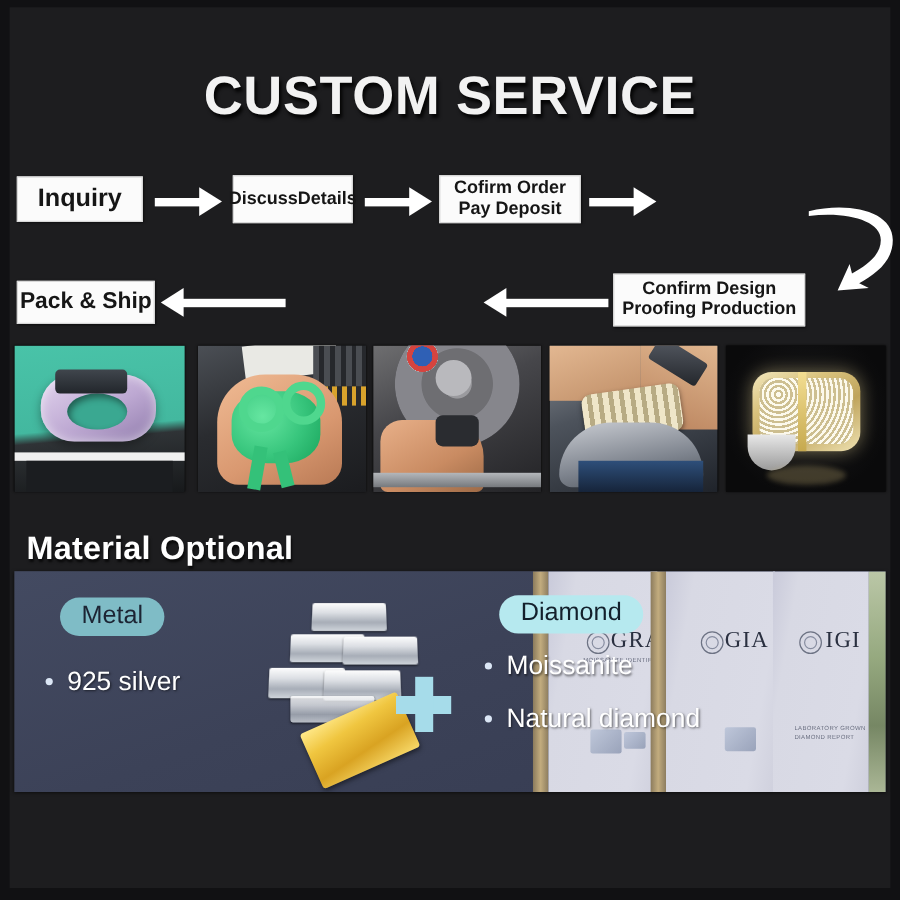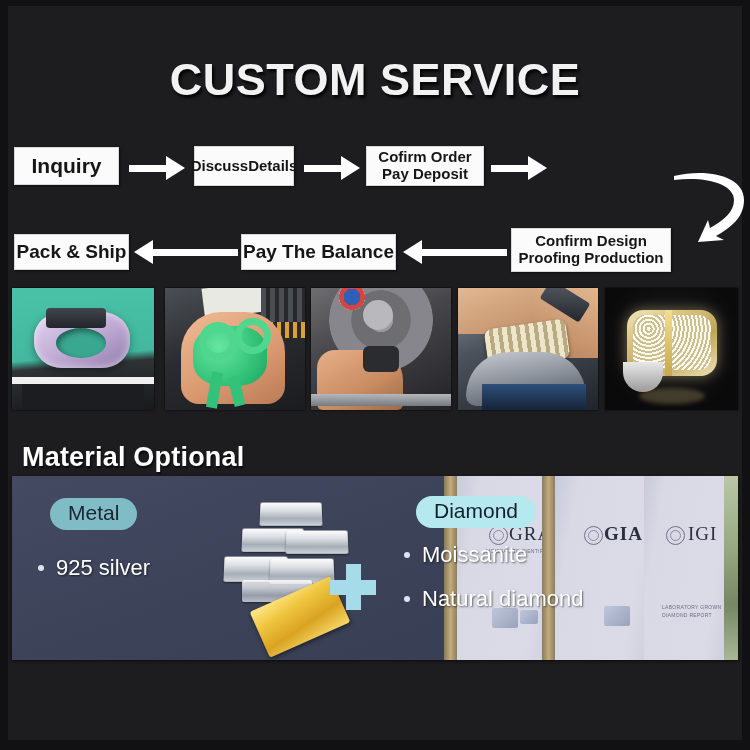--- a/index.html
+++ b/index.html
@@ -221,23 +221,20 @@
 
     <div class="fbox" style="left:6px;top:228px;width:115px;height:36px;font-size:19px;">
       <span>Pack &amp; Ship</span>
     </div>
 
     <div class="arrow left" style="left:126px;top:234px;width:104px;">
       <div class="shaft"></div>
           <div class="head"></div>
     </div>
 
-    <div class="fbox" style="left:233px;top:228px;width:155px;height:36px;font-size:19px;">
-      <span>Pay The Balance</span>
-    </div>
 
     <div class="arrow left" style="left:395px;top:234px;width:104px;">
       <div class="shaft"></div>
           <div class="head"></div>
     </div>
 
     <div class="fbox" style="left:503px;top:222px;width:160px;height:44px;font-size:15px;flex-direction:column;">
       <span>Confirm Design</span>
       <span>Proofing Production</span>
     </div>
@@ -363,21 +360,21 @@
       <div class="logotext" style="left:65px;top:47px;">GRA</div>
       <div class="sub" style="left:42px;top:72px;">MOISSANITE IDENTIFICATION REPORT</div>
       <div class="smallchip" style="left:48px;top:132px;"></div>
       <div class="smallchip" style="left:76px;top:134px;width:18px;height:14px;"></div>
     </div>
 
     <div class="cert" style="left:530px;width:104px;">
       <div class="spine" style="left:0;"></div>
       <div class="paper" style="left:13px;right:0;"></div>
       <div class="seal" style="left:42px;top:50px;"></div>
-      <div class="logotext" style="left:62px;top:47px;font-weight:bold;">GIA</div>
+      <div class="logotext" style="left:62px;top:47px;">GIA</div>
       <div class="smallchip" style="left:62px;top:130px;"></div>
     </div>
 
     <div class="cert" style="left:632px;width:98px;">
       <div class="paper" style="left:0;right:18px;"></div>
       <div class="greenedge" style="right:0;"></div>
       <div class="seal" style="left:22px;top:50px;"></div>
       <div class="logotext" style="left:44px;top:47px;">IGI</div>
       <div class="sub" style="left:18px;top:128px;width:64px;white-space:normal;line-height:1.5;">LABORATORY GROWN DIAMOND REPORT</div>
     </div>

